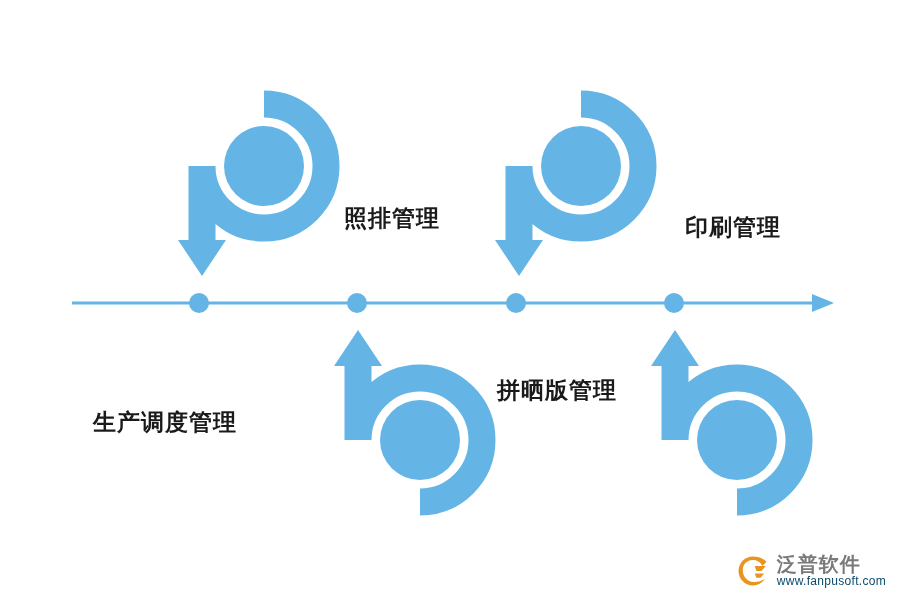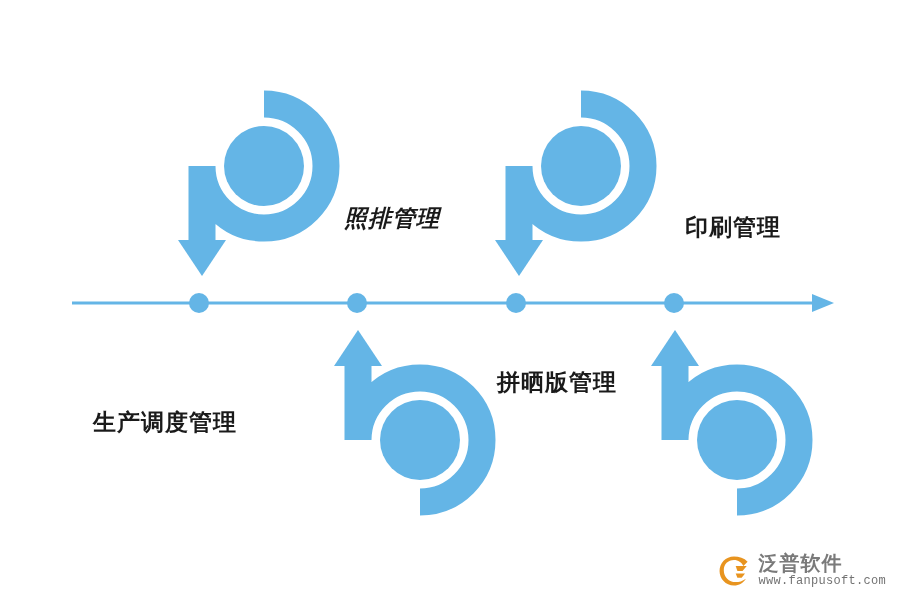--- a/index.html
+++ b/index.html
@@ -22,52 +22,51 @@
   .label {
     position: absolute;
     font-size: 23px;
     font-weight: bold;
     color: #1a1a1a;
     white-space: nowrap;
     letter-spacing: 1px;
     font-family: "Liberation Sans", sans-serif;
   }
   #label-0 { left: 93px;  top: 375px; margin-top: 32px; }
-  #label-1 { left: 344px; top: 203px; font-style: italic; }
-  #label-2 { left: 497px; top: 367px; }
+  #label-1 { left: 344px; top: 203px; }
+  #label-2 { left: 497px; top: 375px; }
   #label-3 { left: 685px; top: 212px; }
 
   .brand {
     position: absolute;
     right: 14px;
     bottom: 12px;
     display: flex;
     align-items: center;
     gap: 7px;
-    font-family: Liberation Mono, monospace;
   }
   .brand-mark {
     width: 34px;
     height: 34px;
   }
   .brand-text {
     display: flex;
     flex-direction: column;
     align-items: flex-start;
     line-height: 1.05;
   }
   .brand-name {
     font-size: 20px;
     font-weight: bold;
     color: #7a7a7a;
     letter-spacing: 1px;
   }
   .brand-url {
     font-size: 12px;
-    color: #737373;
+    color: #0c4a6e;
     letter-spacing: 0.3px;
   }
 </style>
 </head>
 <body>
 
 <div id="canvas">
 
   <svg width="900" height="600" viewBox="0 0 900 600" style="position:absolute;left:0;top:0;">
 

